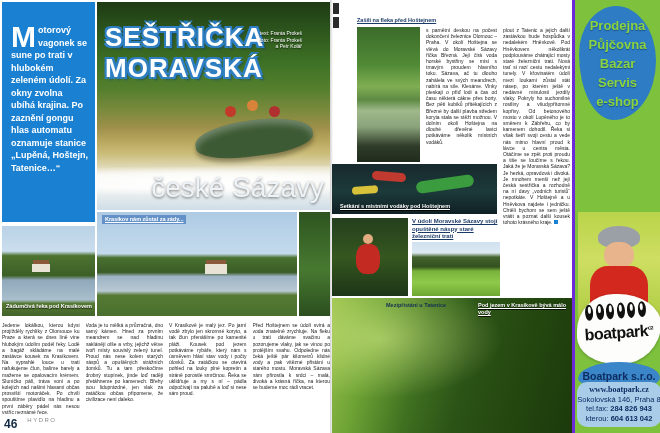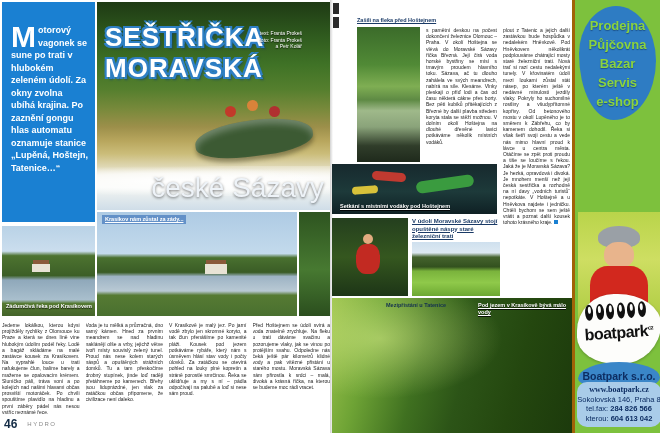--- a/index.html
+++ b/index.html
@@ -47,21 +47,21 @@
   .cap{font-size:5.5px;line-height:7px;}
   .cap-blue-bar{position:absolute;left:5px;top:3px;color:#fff;background:rgba(35,95,175,.55);
     padding:1px 3px;text-decoration:underline;font-weight:bold;}
   .cap-white-on-photo{position:absolute;color:#fff;text-decoration:underline;font-weight:bold;
     text-shadow:0 1px 1px rgba(0,0,0,.8);}
   .cap-navy{color:#1a3a66;font-weight:bold;text-decoration:underline;}
 
   .body-cols{left:2px;top:322px;width:328px;height:94px;display:flex;gap:6px;}
   .bcol{flex:1;font-size:5px;line-height:6.2px;text-align:justify;color:#222;overflow:hidden;}
 
-  .footer{left:4px;top:417px;display:flex;align-items:center;gap:10px;}
+  .footer{left:4px;top:417px;display:flex;align-items:flex-start;gap:10px;}
   .folio{font-size:12px;font-weight:bold;color:#122a44;}
   .footer-brand{font-size:6px;letter-spacing:1.5px;color:#8a8a8a;}
 
   
   .gutter{left:330px;top:0;width:3px;height:433px;
     background:linear-gradient(90deg,rgba(0,0,0,.18),rgba(255,255,255,0));}
   .fold-mark{left:333px;width:6px;height:11px;background:#2b2b2b;position:absolute;}
 
   .photo1{left:357px;top:27px;width:63px;height:135px;
     background:linear-gradient(180deg,#3b6b2a 0%,#518a36 28%,#7fae53 44%,#5e8a44 54%,
@@ -79,21 +79,21 @@
       #7ab33c 54%,#8fc94a 75%,#6da832 100%);}
   .big-photo{left:332px;top:298px;width:240px;height:135px;
     background:radial-gradient(ellipse at 20% 30%,rgba(220,240,140,.55) 0%,rgba(220,240,140,0) 45%),
       linear-gradient(105deg,#9cc34d 0%,#6ea335 18%,#3f7020 38%,#2c5417 55%,#24470f 75%,#1c3a0c 100%);}
 
   .rcol{position:absolute;font-size:5px;line-height:6.2px;text-align:justify;color:#222;overflow:hidden;}
   .end-marker{display:inline-block;width:4px;height:4px;background:#1a80d2;margin-left:2px;}
 
   
   .ad{left:572px;top:0;width:88px;height:433px;background:#7dc13d;
-    border-left:3px solid #a16207;box-sizing:border-box;}
+    border-left:3px solid #6d28d9;box-sizing:border-box;}
   .ad-blob{position:absolute;left:4px;top:6px;width:77px;height:114px;background:#2e7cc3;
     border-radius:48% 52% 55% 45% / 42% 48% 52% 58%;display:flex;flex-direction:column;
     justify-content:center;align-items:center;}
   .ad-blob div{color:#8bd33f;font-weight:bold;font-size:13px;line-height:19px;
     text-shadow:0 1px 1px rgba(10,40,80,.5);}
   .brands{position:absolute;left:1px;top:126px;width:83px;text-align:center;font-size:7.5px;
     font-weight:bold;line-height:9.5px;color:#143a73;
     text-shadow:1px 1px 0 #f2ea00,-1px -1px 0 #f2ea00,1px -1px 0 #f2ea00,-1px 1px 0 #f2ea00,0 0 3px #f2ea00;}
   .kid-photo{position:absolute;left:3px;top:212px;width:85px;height:118px;overflow:hidden;
     background:linear-gradient(180deg,#b9d44a 0%,#cede62 40%,#a9c93e 100%);}
@@ -224,18 +224,18 @@
           <div class="boat"></div>
       </div>
       <div class="logo-text"><span>boatpark</span><span class="logo-sup">cz</span></div>
     </div>
     <div class="company-blob">
       <div>Boatpark s.r.o.</div>
     </div>
     <div class="contact">
       <div class="web">www.boatpark.cz</div>
       <div>Sokolovská 146, Praha 8</div>
-      <div><span>tel.fax:</span> <b>284 826 566</b></div>
+      <div><span>tel.fax:</span> <b>284 826 943</b></div>
       <div><span>kterou:</span> <b>604 613 042</b></div>
     </div>
   </div>
 
 </div>
 
 </body></html>

